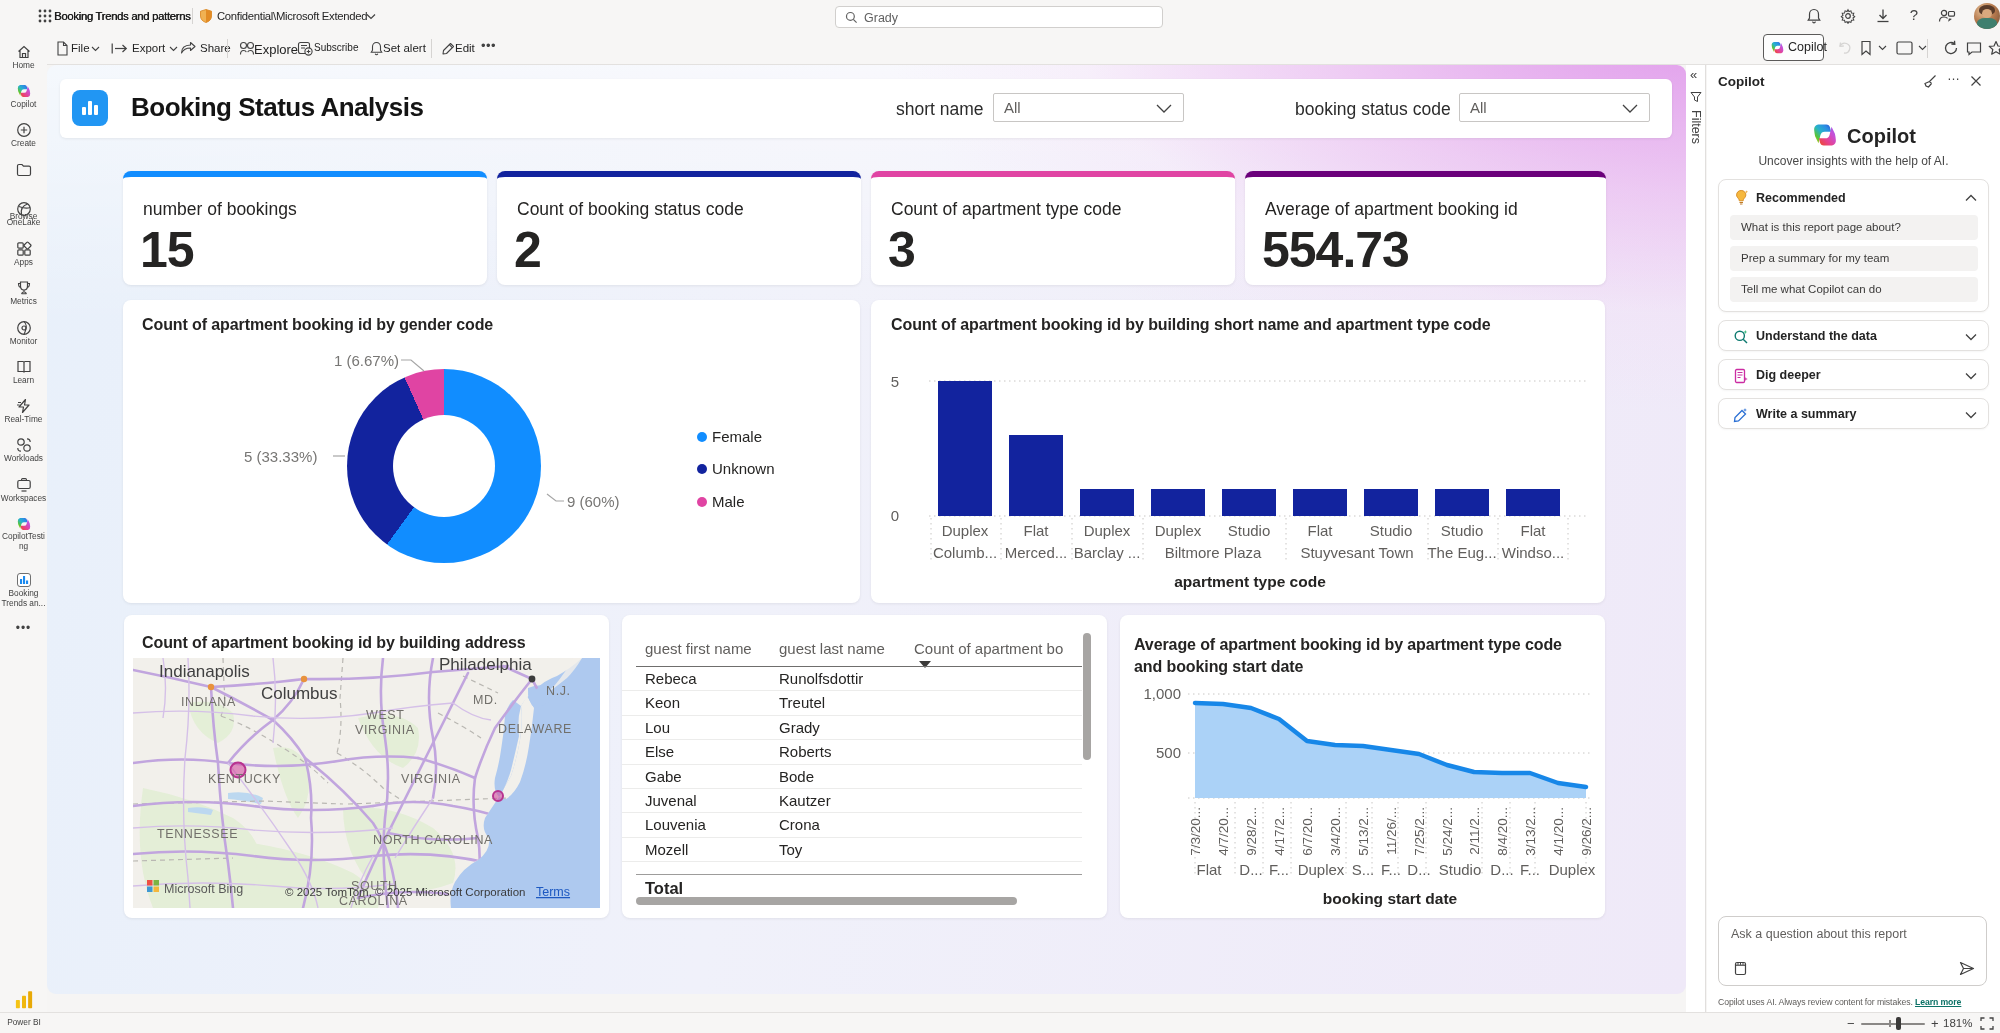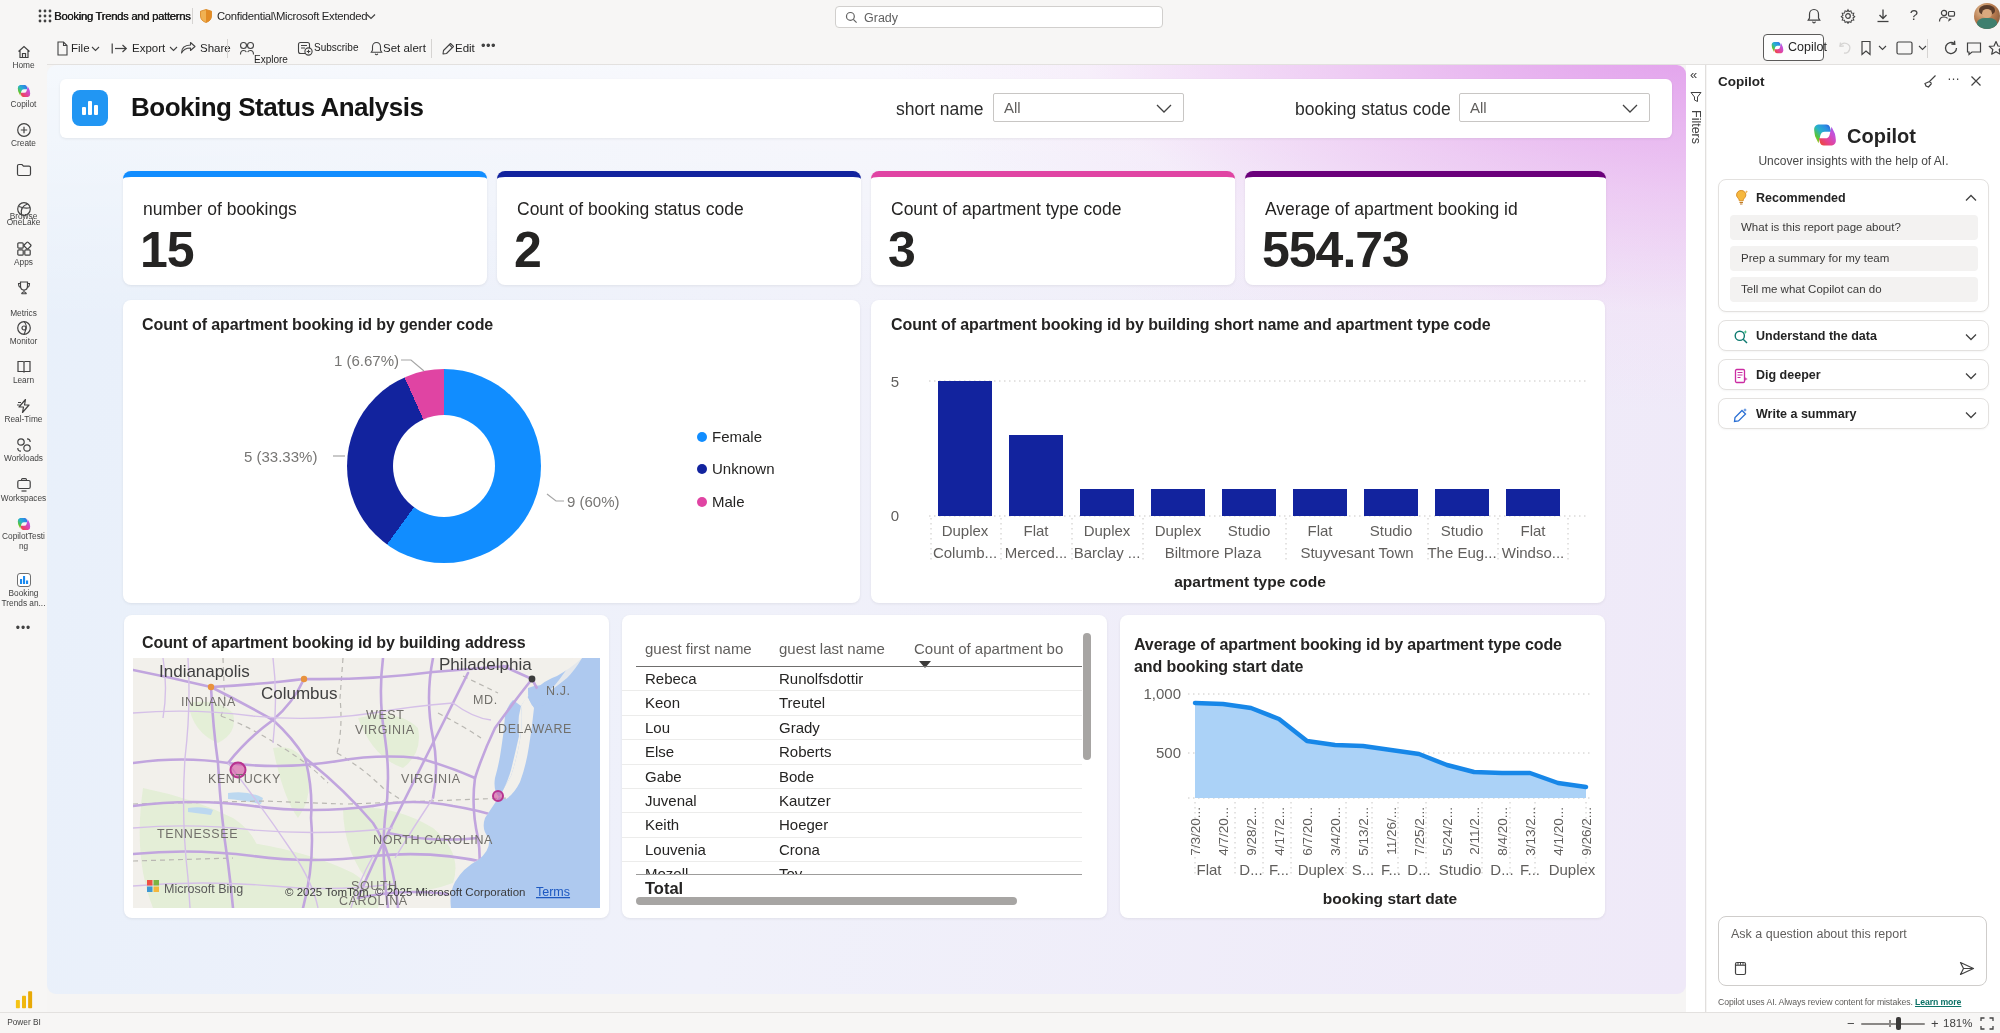--- a/index.html
+++ b/index.html
@@ -114,21 +114,21 @@
   <svg class="abs" style="left:133px; top:9px;" width="16" height="15" viewBox="0 0 16 15">
       <path d="M10.5 1.5 L15 5.5 L10.5 9.5 V7 C5.5 7 3 9 1.5 12 C1.5 7.5 4.5 4.2 10.5 4 Z" fill="none" stroke="#424242" stroke-width="1.1" stroke-linejoin="round"></path>
     </svg>
   <span class="abs" style="left:153px; top:10px; font-size:11.5px; color:#242424;">Share</span>
   <div class="abs" style="left:180px; top:7px; width:1px; height:19px; background:#d6d4d2;"></div>
   <svg class="abs" style="left:192px; top:9px;" width="16" height="15" viewBox="0 0 16 15">
       <circle cx="4.5" cy="4.5" r="3" fill="none" stroke="#424242" stroke-width="1.1"></circle>
       <circle cx="11.5" cy="4.5" r="3" fill="none" stroke="#424242" stroke-width="1.1"></circle>
       <path d="M1.5 13.5 C1.5 10.5 3 9.5 4.5 9.5 C6 9.5 7 10.2 7.3 11.2 M8.7 11.2 C9 10.2 10 9.5 11.5 9.5 C13 9.5 14.5 10.5 14.5 13.5" fill="none" stroke="#424242" stroke-width="1.1"></path>
     </svg>
-  <span class="abs" style="left:207px; top:10px; font-size:10px; color:#242424;margin-top:12px;">Explore</span>
+  <span class="abs" style="left:207px; top:10px; font-size:13px; color:#242424;">Explore</span>
   <svg class="abs" style="left:250px; top:9px;" width="16" height="15" viewBox="0 0 16 15">
       <rect x="1.5" y="1.5" width="11" height="11" rx="2" fill="none" stroke="#424242" stroke-width="1.1"></rect>
       <path d="M4 4.5 H10 M4 7 H8" stroke="#424242" stroke-width="1.1"></path>
       <circle cx="11.5" cy="10.5" r="3.6" fill="#f7f6f5" stroke="#424242" stroke-width="1.1"></circle>
       <path d="M11.5 8.7 V12.3 M9.7 10.5 H13.3" stroke="#424242" stroke-width="1.1"></path>
     </svg>
   <span class="abs" style="left:267px; top:10px; font-size:10px; color:#242424;">Subscribe</span>
   <svg class="abs" style="left:322px; top:9px;" width="15" height="15" viewBox="0 0 15 15">
       <path d="M7.5 1.5 C5 1.5 3.5 3.4 3.5 5.8 V9.2 L2.3 11.2 H12.7 L11.5 9.2 V5.8 C11.5 3.4 10 1.5 7.5 1.5 Z" fill="none" stroke="#424242" stroke-width="1.1"></path>
       <path d="M6.2 12.8 C6.5 13.5 6.9 13.8 7.5 13.8 C8.1 13.8 8.5 13.5 8.8 12.8" fill="none" stroke="#424242" stroke-width="1.1"></path>
@@ -222,21 +222,21 @@
       <rect x="8.8" y="1.8" width="5.4" height="5.4" rx="1" fill="none" stroke="#424242" stroke-width="1.2" transform="rotate(45 11.5 4.5)"></rect>
       <rect x="1.8" y="8.8" width="5.4" height="5.4" rx="1" fill="none" stroke="#424242" stroke-width="1.2"></rect>
       <rect x="8.8" y="8.8" width="5.4" height="5.4" rx="1" fill="none" stroke="#424242" stroke-width="1.2"></rect>
     </svg>
   <div class="nlabel" style="top:225.5px;">Apps</div>
   <svg class="nicon" style="top:248px;" viewBox="0 0 16 16">
       <path d="M4.5 2 H11.5 V6 C11.5 8.5 10 10 8 10 C6 10 4.5 8.5 4.5 6 Z" fill="none" stroke="#424242" stroke-width="1.2"></path>
       <path d="M4.5 3.5 H2.5 C2.5 6 3.5 7.3 4.8 7.5 M11.5 3.5 H13.5 C13.5 6 12.5 7.3 11.2 7.5" fill="none" stroke="#424242" stroke-width="1.1"></path>
       <path d="M8 10 V12 M5.5 13.8 H10.5 M8 12 C6.5 12 5.8 12.8 5.5 13.8 M8 12 C9.5 12 10.2 12.8 10.5 13.8" fill="none" stroke="#424242" stroke-width="1.1"></path>
     </svg>
-  <div class="nlabel" style="top:277px;">Metrics</div>
+  <div class="nlabel" style="top:265px;">Metrics</div>
   <svg class="nicon" style="top:287.5px;" viewBox="0 0 16 16">
       <circle cx="8" cy="8" r="6.3" fill="none" stroke="#424242" stroke-width="1.2"></circle>
       <circle cx="8" cy="8" r="2" fill="none" stroke="#424242" stroke-width="1.2"></circle>
       <path d="M8 1.7 C10.5 4 11.5 6.5 8 14.3" fill="none" stroke="#424242" stroke-width="1.1"></path>
     </svg>
   <div class="nlabel" style="top:304.5px;">Monitor</div>
   <svg class="nicon" style="top:327px;" viewBox="0 0 16 16">
       <path d="M2 2.5 H7 C7.6 2.5 8 2.9 8 3.5 V13.5 C8 12.8 7.6 12.5 7 12.5 H2 Z M14 2.5 H9 C8.4 2.5 8 2.9 8 3.5 V13.5 C8 12.8 8.4 12.5 9 12.5 H14 Z" fill="none" stroke="#424242" stroke-width="1.2"></path>
     </svg>
   <div class="nlabel" style="top:344px;">Learn</div>
@@ -516,24 +516,20 @@
         </div>
       <div class="trow">
           <span class="tc1">Gabe</span>
           <span class="tc2">Bode</span>
         </div>
       <div class="trow">
           <span class="tc1">Juvenal</span>
           <span class="tc2">Kautzer</span>
         </div>
       <div class="trow">
-          <span class="tc1">Keith</span>
-          <span class="tc2">Hoeger</span>
-        </div>
-      <div class="trow">
           <span class="tc1">Louvenia</span>
           <span class="tc2">Crona</span>
         </div>
       <div class="trow">
           <span class="tc1">Mozell</span>
           <span class="tc2">Toy</span>
         </div>
     </div>
     <div class="abs" style="left:14px; top:259px; width:446px; height:1px; background:#9d9c9b;"></div>
     <span class="abs" style="left:23px; top:264px; font-size:16.5px; font-weight:bold; color:#252423;">Total</span>

